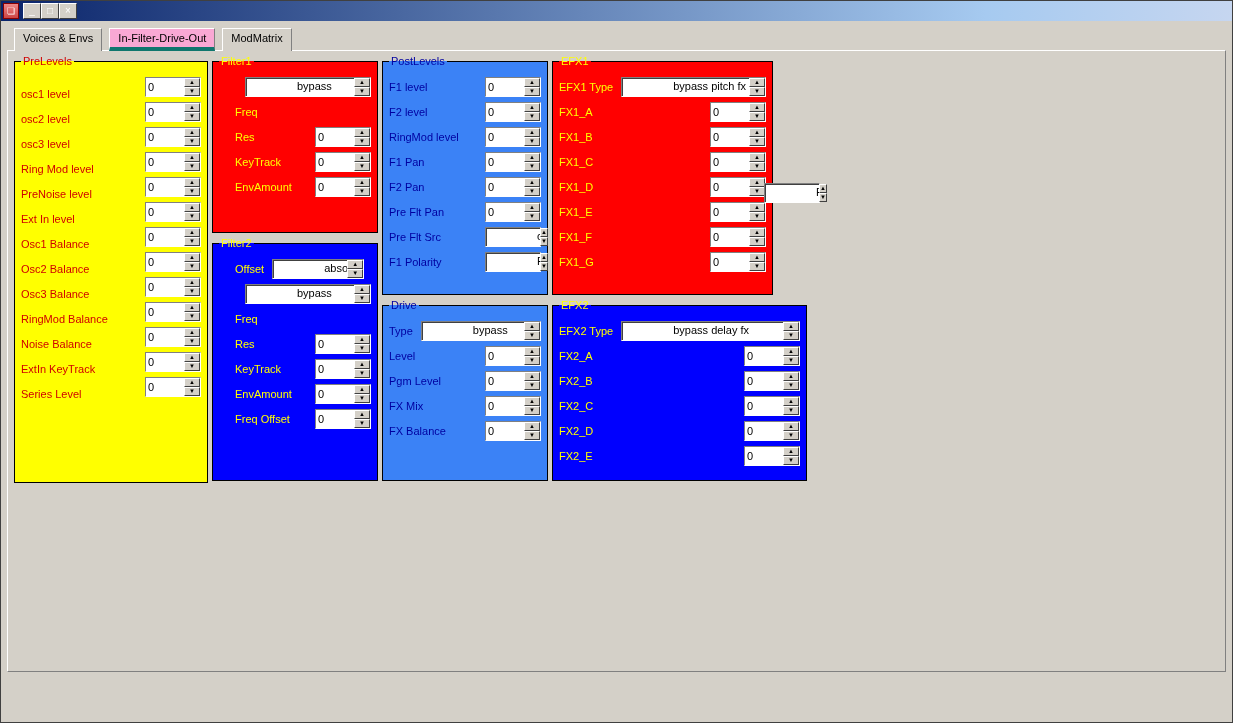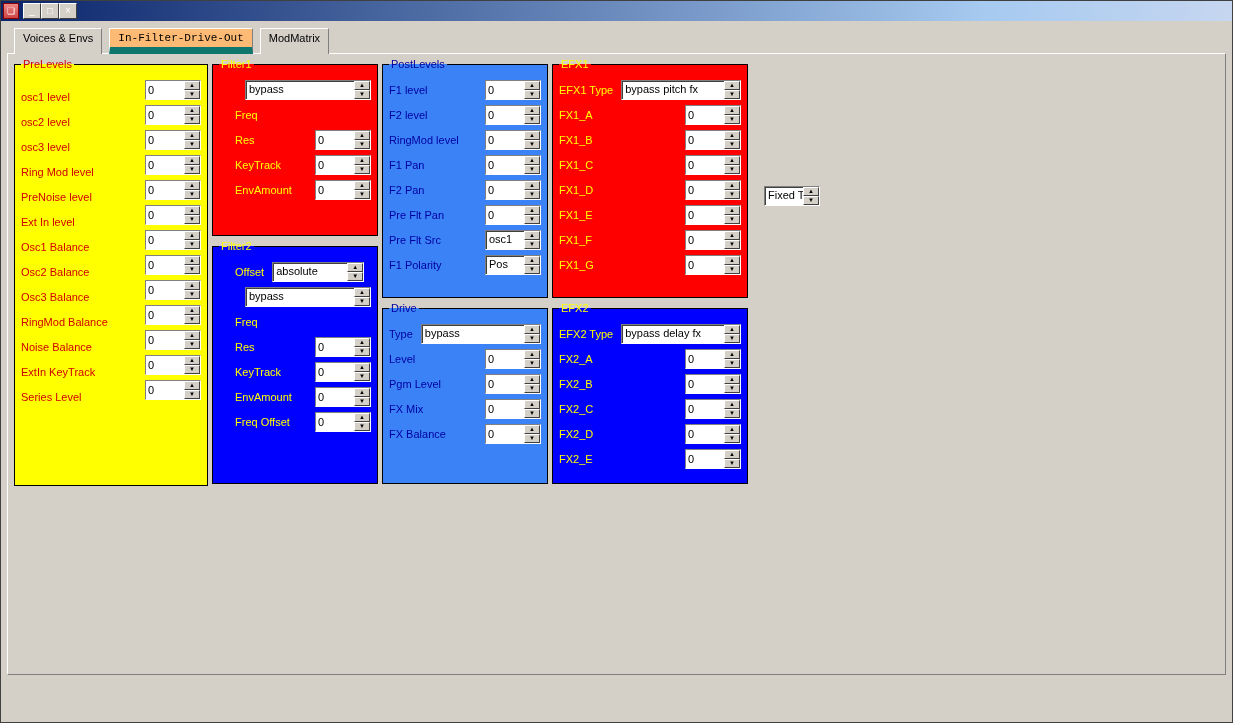--- a/index.html
+++ b/index.html
@@ -63,24 +63,23 @@
     background: #d4d0c8;
     border: 1px solid;
     border-color: #fff #808080 #808080 #fff;
     border-bottom: none;
     margin-right: 0;
     cursor: default;
     position: relative;
     margin-left: 7px;
   }
   .tab.active {
-    background: #fdba74;
-    border-bottom: 7px solid #0f766e;
+    background: #f9a8d4;
+    border-bottom: 4px solid #0f766e;
     z-index: 3;
-    font-family: Liberation Mono, monospace;
   }
   .tabpanel {
     border: 1px solid;
     border-color: #fff #808080 #808080 #fff;
     background: #d4d0c8;
     height: 622px;
     position: relative;
     padding: 4px;
   }
   .cols { display: flex; align-items: flex-start; }
@@ -149,20 +148,21 @@
     border-color: #808080 #fff #fff #808080;
     box-shadow: inset 1px 1px 0 #404040;
     align-items: stretch;
   }
   .combo .cval {
     flex: 1;
     padding: 2px 3px;
     font-size: 11px;
     white-space: nowrap;
     overflow: hidden;
+    margin-left: 48px;
   }
   .combo .cbtn {
     width: 16px;
     display: flex;
     flex-direction: column;
   }
   .combo .cbtn .spin {
     flex: 1;
     background: #d4d0c8;
     border: 1px solid;
@@ -693,21 +693,21 @@
                     </span>
     </div>
                 </div>
               </div>
           </fieldset>
 
           <fieldset class="grp bg-blue" style="height:182px;">
             <legend>EFX2</legend>
             <div class="row">
                 <span class="lbl" style="flex:0 0 62px;">EFX2 Type</span>
-              <div class="combo" style="flex:1;">
+              <div class="combo" style="flex:1;gap:31px;">
                 <span class="cval">bypass delay fx</span>
                 <span class="cbtn">
                     <span class="spin">▲</span>
                     <span class="spin">▼</span>
                   </span>
               </div>
               </div>
             <div id="efx2-rows">
                 <div class="row">
     <span class="lbl">FX2_A</span>

